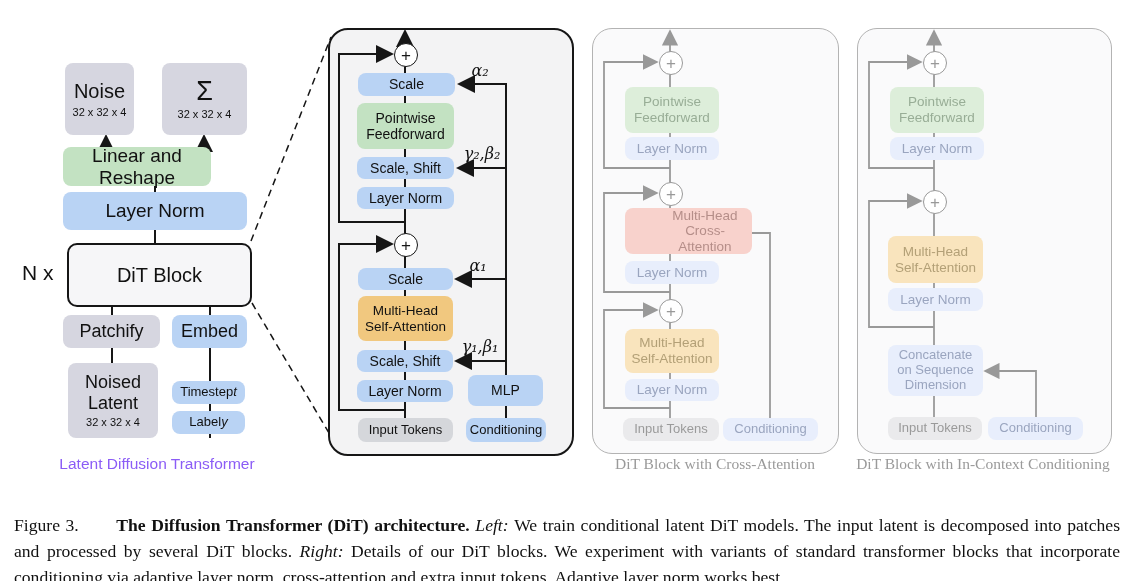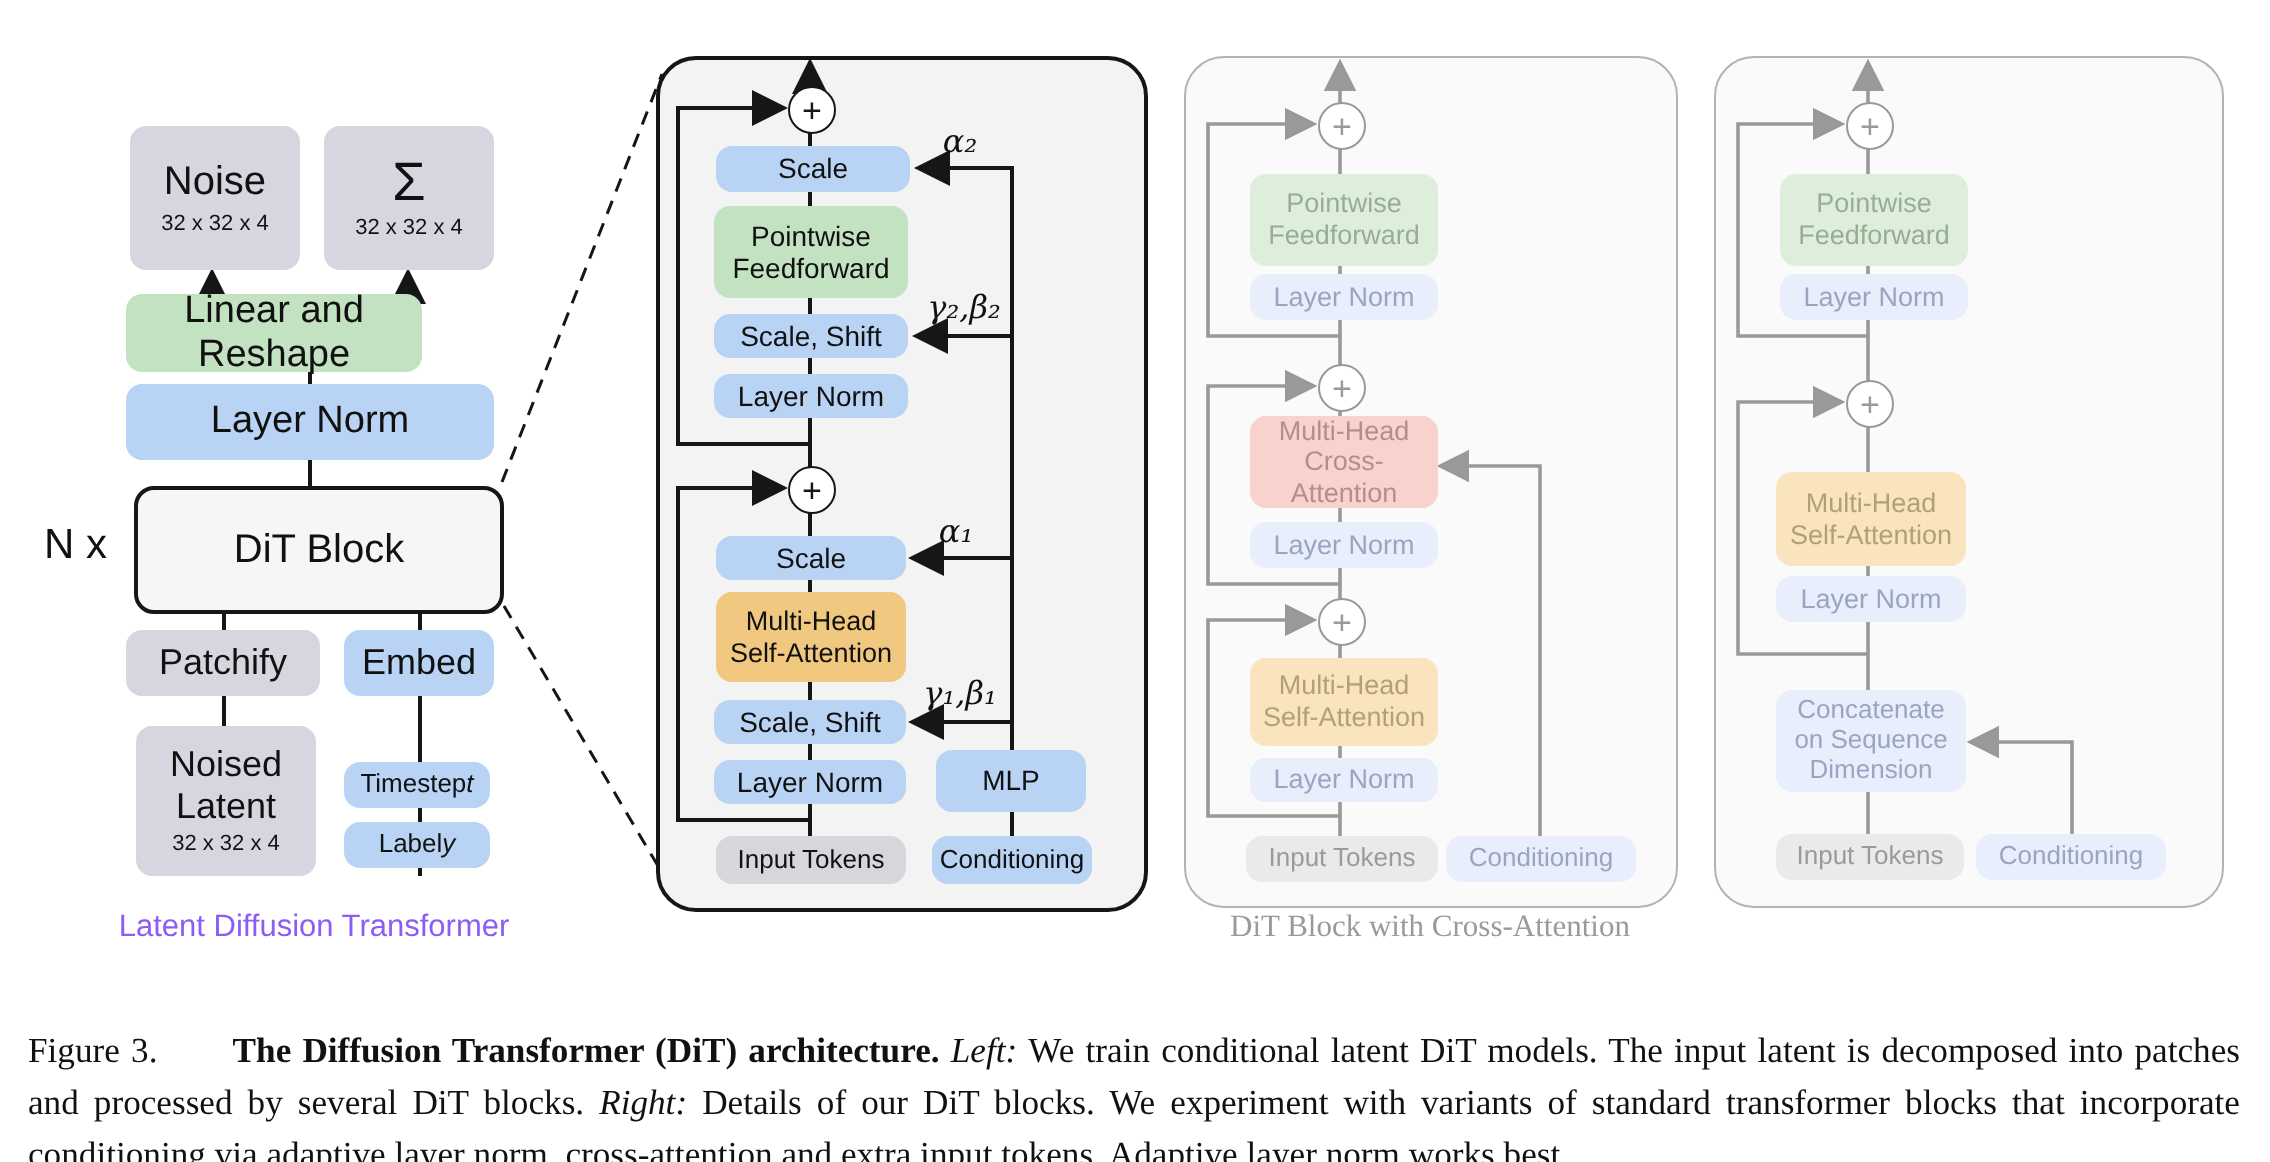--- a/index.html
+++ b/index.html
@@ -96,21 +96,21 @@
     </g>
 
     <g stroke="#999999" stroke-width="1.8" fill="none">
       <path d="M934,417 L934,32" marker-end="url(#mg)"></path>
       <path d="M934,327 L869,327 L869,201 L920,201" marker-end="url(#mg)"></path>
       <path d="M934,168 L869,168 L869,62 L920,62" marker-end="url(#mg)"></path>
       <path d="M1036,417 L1036,371 L986,371" marker-end="url(#mg)"></path>
     </g>
   </svg>
 
-  <div class="box graybox" style="left:65px;top:63px;width:85px;height:72px;">
+  <div class="box graybox" style="left:65px;top:63px;width:69px;height:72px;">
     <div class="f20">Noise</div>
     <div class="dims">32 x 32 x 4</div>
   </div>
   <div class="box graybox" style="left:162px;top:63px;width:85px;height:72px;">
     <div class="sigma">Σ</div>
     <div class="dims">32 x 32 x 4</div>
   </div>
   <div class="box green f19" style="left:63px;top:147px;width:148px;height:39px;">
     <div>Linear and Reshape</div>
   </div>
@@ -197,21 +197,21 @@
   <div class="plus pg" style="left:659px;top:299px;">
       <span>+</span>
     </div>
 
   <div class="box softgreen f135" style="left:625px;top:87px;width:94px;height:46px;">
     <div style="width:80px;">Pointwise Feedforward</div>
   </div>
   <div class="box softblue f135" style="left:625px;top:137px;width:94px;height:23px;">
     <div>Layer Norm</div>
   </div>
-  <div class="box softpink f135" style="left:625px;top:208px;width:94px;height:46px;">
+  <div class="box softpink f135" style="left:625px;top:208px;width:94px;height:46px;padding-left:33px;">
     <div style="width:92px;">Multi-Head Cross-Attention</div>
   </div>
   <div class="box softblue f135" style="left:625px;top:261px;width:94px;height:23px;">
     <div>Layer Norm</div>
   </div>
   <div class="box softorange f135" style="left:625px;top:329px;width:94px;height:44px;">
     <div style="width:90px;">Multi-Head Self-Attention</div>
   </div>
   <div class="box softblue f135" style="left:625px;top:379px;width:94px;height:22px;">
     <div>Layer Norm</div>
@@ -247,16 +247,17 @@
   <div class="box softblue f13" style="left:888px;top:345px;width:95px;height:51px;">
     <div style="width:84px;">Concatenate on Sequence Dimension</div>
   </div>
   <div class="box softgray f13" style="left:888px;top:417px;width:94px;height:23px;">
     <div>Input Tokens</div>
   </div>
   <div class="box softblue f13" style="left:988px;top:417px;width:95px;height:23px;">
     <div>Conditioning</div>
   </div>
 
+  <div class="pcap muted" style="left:848px;width:270px;">DiT Block with In-Context Conditioning</div>
 
   <p id="caption"><span>Figure 3. </span><span class="b">The Diffusion Transformer (DiT) architecture. </span><span class="i">Left: </span><span>We train conditional latent DiT models. The input latent is decomposed into patches and processed by several DiT blocks. </span><span class="i">Right: </span><span>Details of our DiT blocks. We experiment with variants of standard transformer blocks that incorporate conditioning via adaptive layer norm, cross-attention and extra input tokens. Adaptive layer norm works best.</span></p>
 
 </div>
 
 </body></html>

